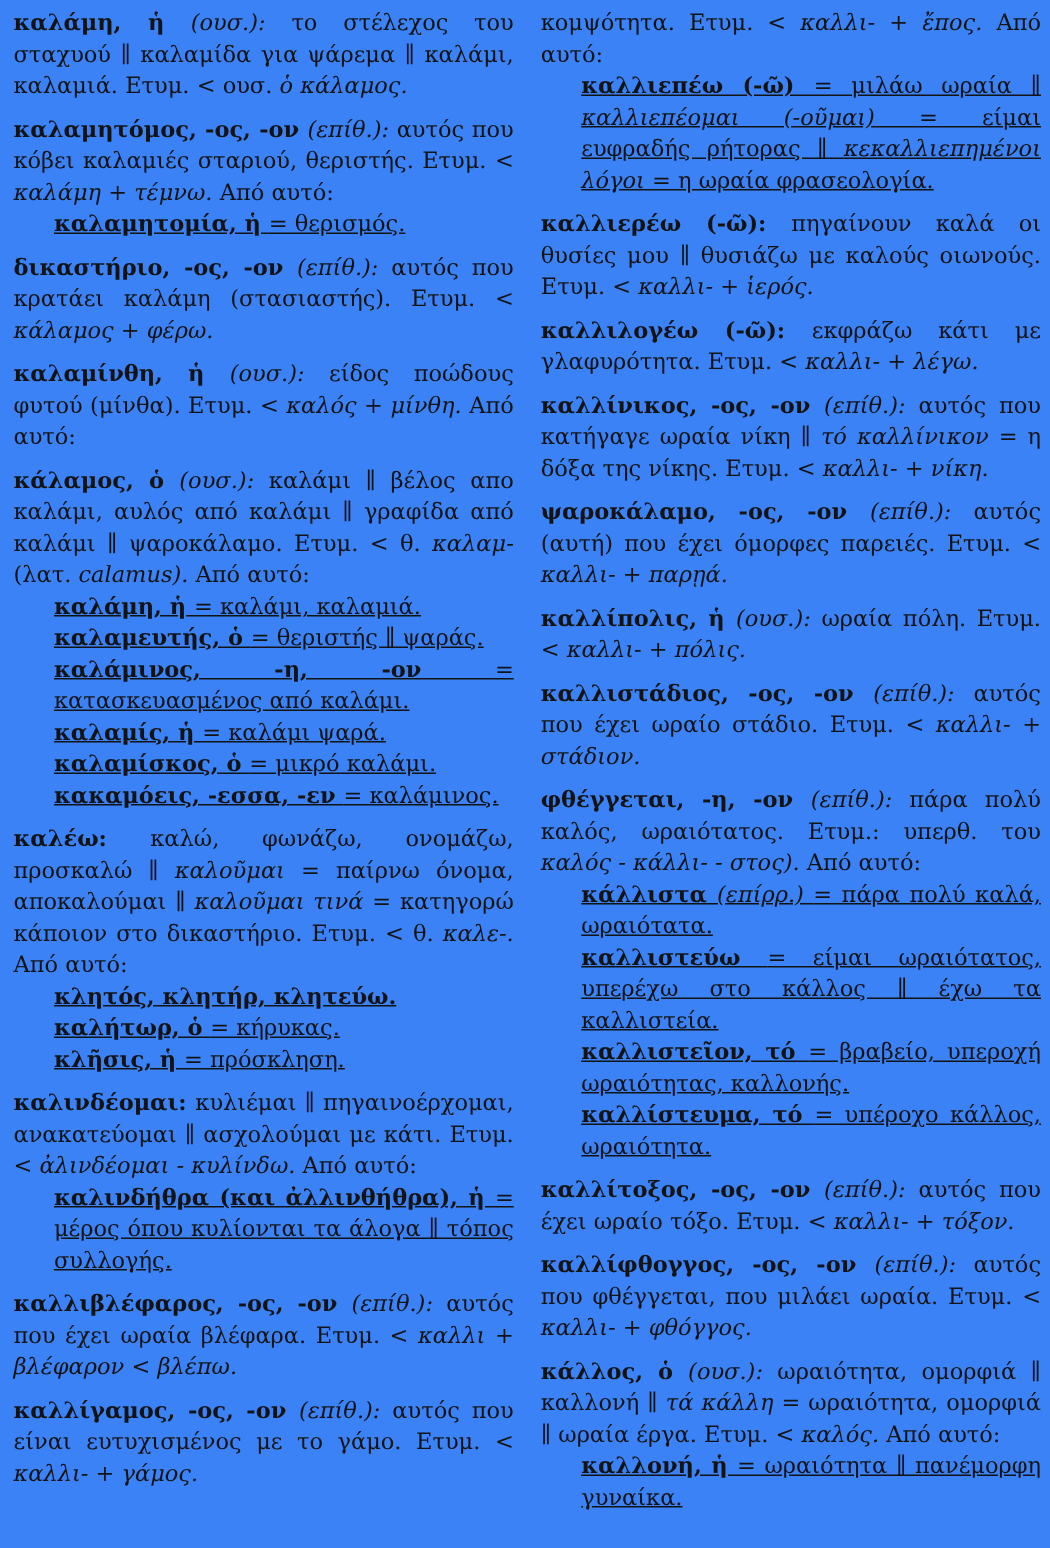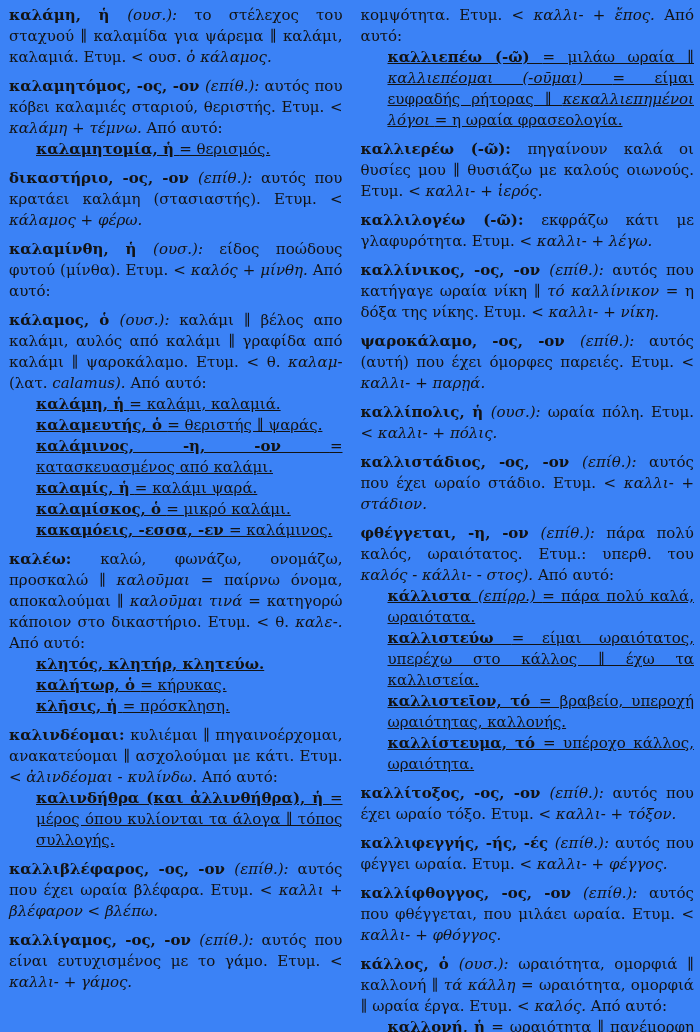--- a/index.html
+++ b/index.html
@@ -71,18 +71,17 @@
       <p class="entry entry-main"><span class="run-b">καλλίνικος, -ος, -ον </span><span class="run-i">(επίθ.): </span><span class="run-n">αυτός που κατήγαγε ωραία νίκη  ∥ </span><span class="run-i">τό καλλίνικον </span><span class="run-n">= η δόξα της νίκης. Ετυμ. &lt; </span><span class="run-i">καλλι- + νίκη.</span></p>
       <p class="entry entry-main"><span class="run-b">ψαροκάλαμο, -ος, -ον </span><span class="run-i">(επίθ.): </span><span class="run-n">αυτός (αυτή) που έχει όμορφες παρειές. Ετυμ. &lt; </span><span class="run-i">καλλι- + παρῃά.</span></p>
       <p class="entry entry-main"><span class="run-b">καλλίπολις, ἡ </span><span class="run-i">(ουσ.): </span><span class="run-n">ωραία πόλη. Ετυμ. &lt; </span><span class="run-i">καλλι- + πόλις.</span></p>
       <p class="entry entry-main"><span class="run-b">καλλιστάδιος, -ος, -ον </span><span class="run-i">(επίθ.): </span><span class="run-n">αυτός που έχει ωραίο στάδιο. Ετυμ. &lt; </span><span class="run-i">καλλι- + στάδιον.</span></p>
       <p class="entry entry-main"><span class="run-b">φθέγγεται, -η, -ον </span><span class="run-i">(επίθ.): </span><span class="run-n">πάρα πολύ καλός, ωραιότατος. Ετυμ.: υπερθ. του </span><span class="run-i">καλός - κάλλι- - στος). </span><span class="run-n">Από αυτό:</span></p>
       <p class="entry entry-sub"><span class="run-b">κάλλιστα </span><span class="run-i">(επίρρ.) </span><span class="run-n">= πάρα πολύ καλά, ωραιότατα.</span></p>
       <p class="entry entry-sub"><span class="run-b">καλλιστεύω </span><span class="run-n">= είμαι ωραιότατος, υπερέχω στο κάλλος  ∥ έχω τα καλλιστεία.</span></p>
       <p class="entry entry-sub"><span class="run-b">καλλιστεῖον, τό </span><span class="run-n">= βραβείο, υπεροχή ωραιότητας, καλλονής.</span></p>
       <p class="entry entry-sub"><span class="run-b">καλλίστευμα, τό </span><span class="run-n">= υπέροχο κάλλος, ωραιότητα.</span></p>
       <p class="entry entry-main"><span class="run-b">καλλίτοξος, -ος, -ον </span><span class="run-i">(επίθ.): </span><span class="run-n">αυτός που έχει ωραίο τόξο. Ετυμ. &lt; </span><span class="run-i">καλλι- + τόξον.</span></p>
-      <p class="entry entry-main"><span class="run-b">καλλιφεγγής, -ής, -ές </span><span class="run-i">(επίθ.): </span><span class="run-n">αυτός που φέγγει ωραία. Ετυμ. &lt; </span><span class="run-i">καλλι- + φέγγος.</span></p>
       <p class="entry entry-main"><span class="run-b">καλλίφθογγος, -ος, -ον </span><span class="run-i">(επίθ.): </span><span class="run-n">αυτός που φθέγγεται, που μιλάει ωραία. Ετυμ. &lt; </span><span class="run-i">καλλι- + φθόγγος.</span></p>
       <p class="entry entry-main"><span class="run-b">κάλλος, ὁ </span><span class="run-i">(ουσ.): </span><span class="run-n">ωραιότητα, ομορφιά  ∥ καλλονή  ∥ </span><span class="run-i">τά κάλλη </span><span class="run-n">= ωραιότητα, ομορφιά ∥ ωραία έργα. Ετυμ. &lt; </span><span class="run-i">καλός. </span><span class="run-n">Από αυτό:</span></p>
       <p class="entry entry-sub"><span class="run-b">καλλονή, ἡ </span><span class="run-n">= ωραιότητα  ∥ πανέμορφη γυναίκα.</span></p>
     </div>
 </div>
 
 </body></html>

